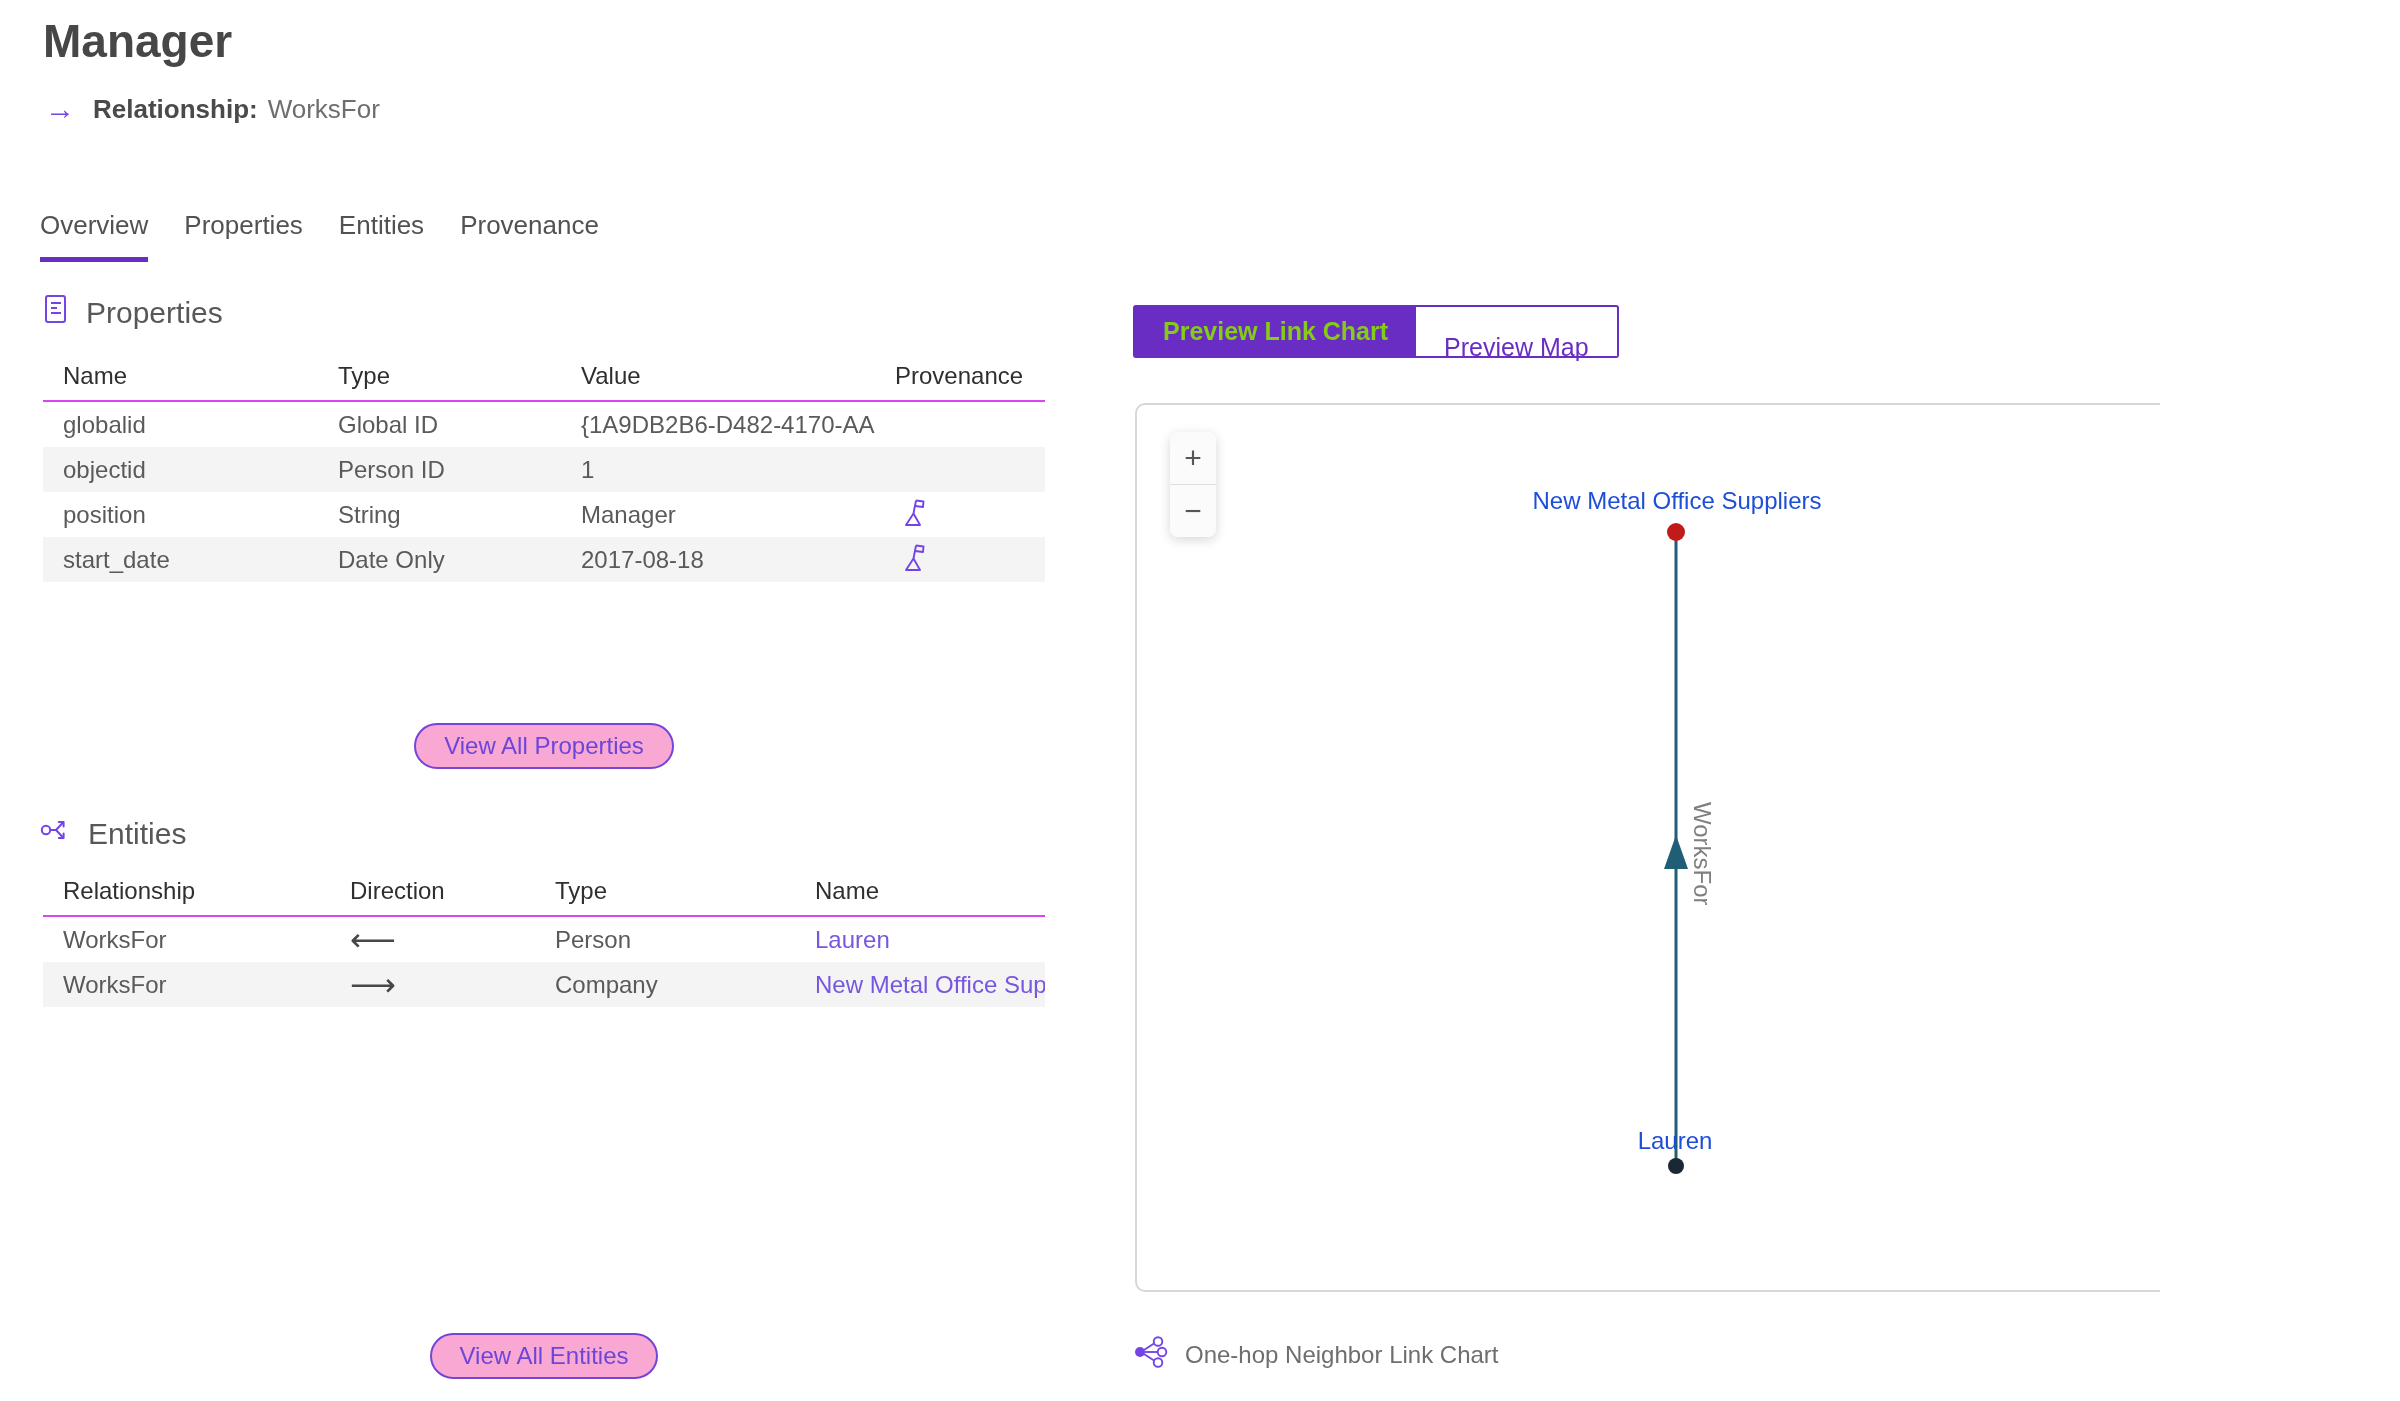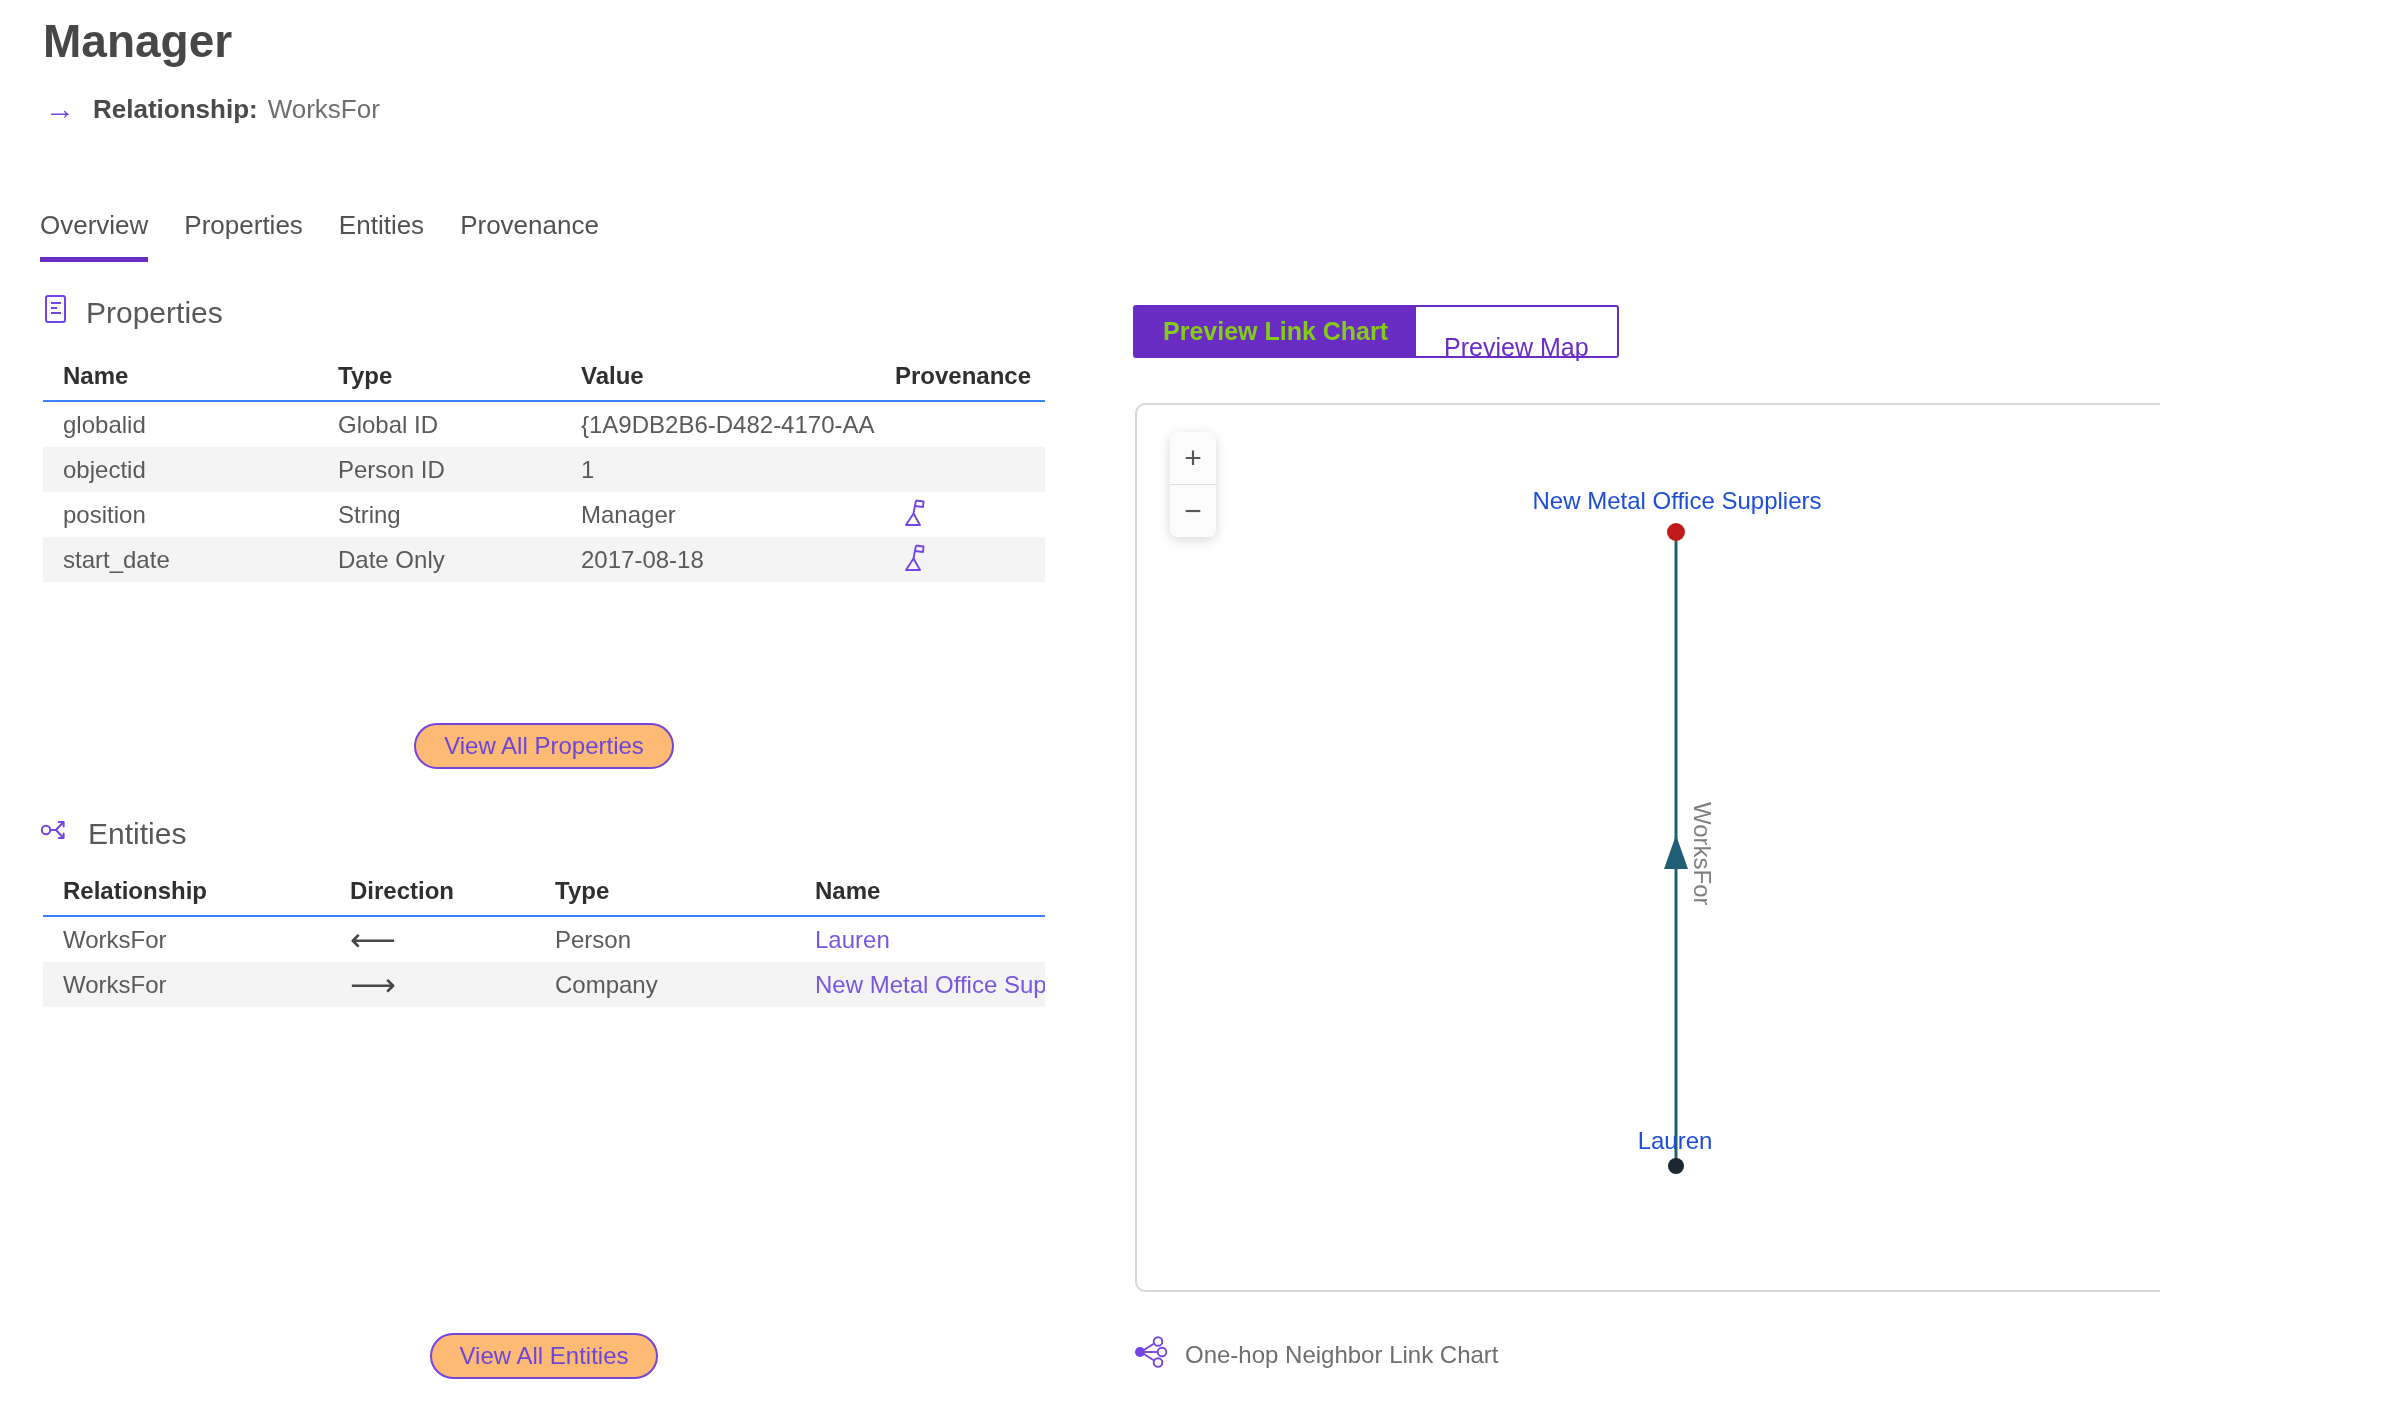--- a/index.html
+++ b/index.html
@@ -31,33 +31,33 @@
   .sec-head{position:absolute;left:40px;display:flex;align-items:center;gap:14px;font-size:30px;color:#585858;}
   .sec-head.properties{top:292px;}
   .sec-head.entities{top:815px;}
   
   .tbl{position:absolute;left:43px;width:1002px;font-size:24px;}
   .tbl.props{top:352px;}
   .tbl.ents{top:867px;}
   .trow{display:grid;align-items:center;}
   .tbl.props .trow{grid-template-columns:275px 243px 314px 170px;}
   .tbl.ents  .trow{grid-template-columns:287px 205px 260px 250px;}
-  .thead{height:48px;font-weight:bold;color:#2f2f2f;border-bottom:2px solid #3b82f6;}
+  .thead{height:48px;font-weight:normal;color:#2f2f2f;border-bottom:2px solid #d946ef;}
   .tbody-row{height:45px;color:#5a5a5a;}
   .tbody-row.shaded{background:#f4f4f4;}
   .cell{padding-left:20px;white-space:nowrap;overflow:hidden;}
   .cell.dir{font-size:32px;color:#474747;}
   .cell.link{color:#7857e0;cursor:pointer;}
   .cell.prov{display:flex;align-items:center;padding-left:26px;}
   
   .pill-wrap{position:absolute;left:43px;width:1002px;text-align:center;}
   .pill-wrap.props{top:723px;}
   .pill-wrap.ents{top:1333px;}
   .pill{
-    display:inline-block;background:#fdba74;border:2px solid #7445d8;color:#6b46d8;
+    display:inline-block;background:#f9a8d4;border:2px solid #7445d8;color:#6b46d8;
     font-size:24px;font-family:inherit;border-radius:24px;padding:7px 28px;cursor:pointer;
   }
   
   .toggle{position:absolute;left:1133px;top:305px;display:flex;border:2px solid #6a2dc4;border-radius:3px;height:49px;}
   .toggle .seg{display:flex;align-items:center;justify-content:center;font-size:25px;cursor:pointer;padding:0 28px;}
   .toggle .seg.active{background:#6a2dc4;color:#84cc16;font-weight:700;}
   .toggle .seg.inactive{background:#fff;color:#6a2dc4;margin-top:32px;}
   
   .chart-panel{
     position:absolute;left:1135px;top:403px;width:1093px;height:889px;background:#fff;

